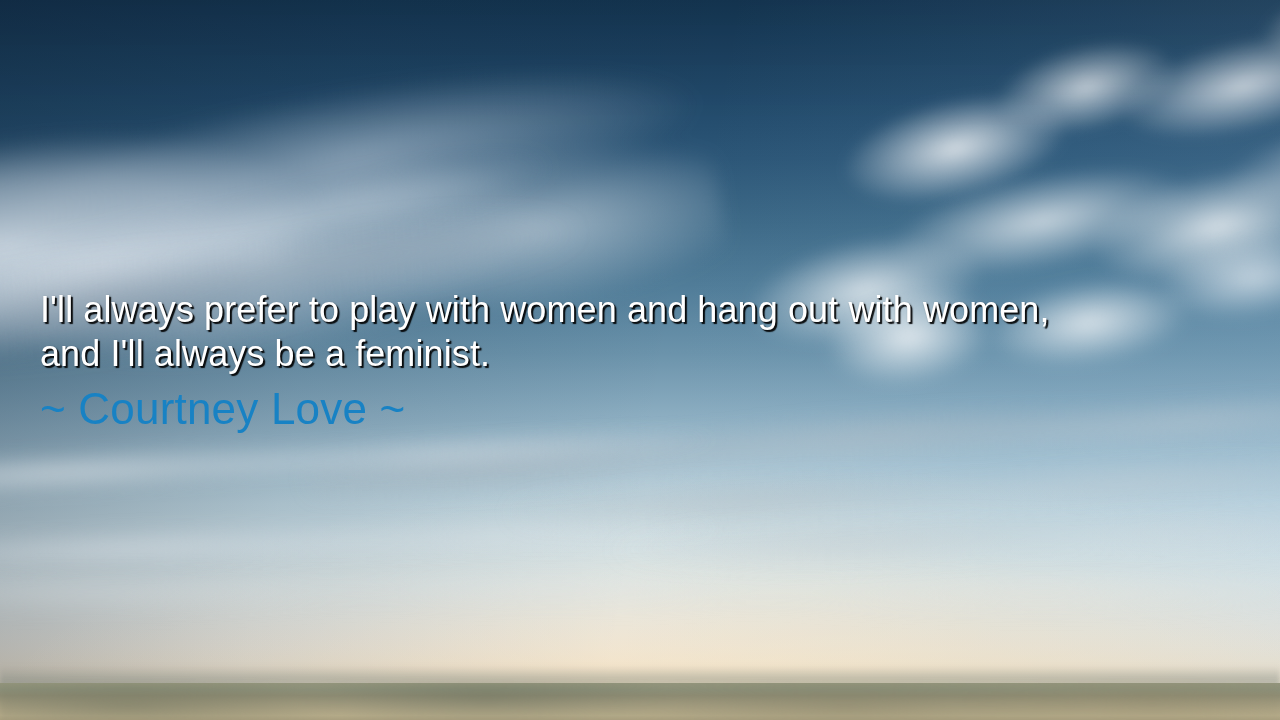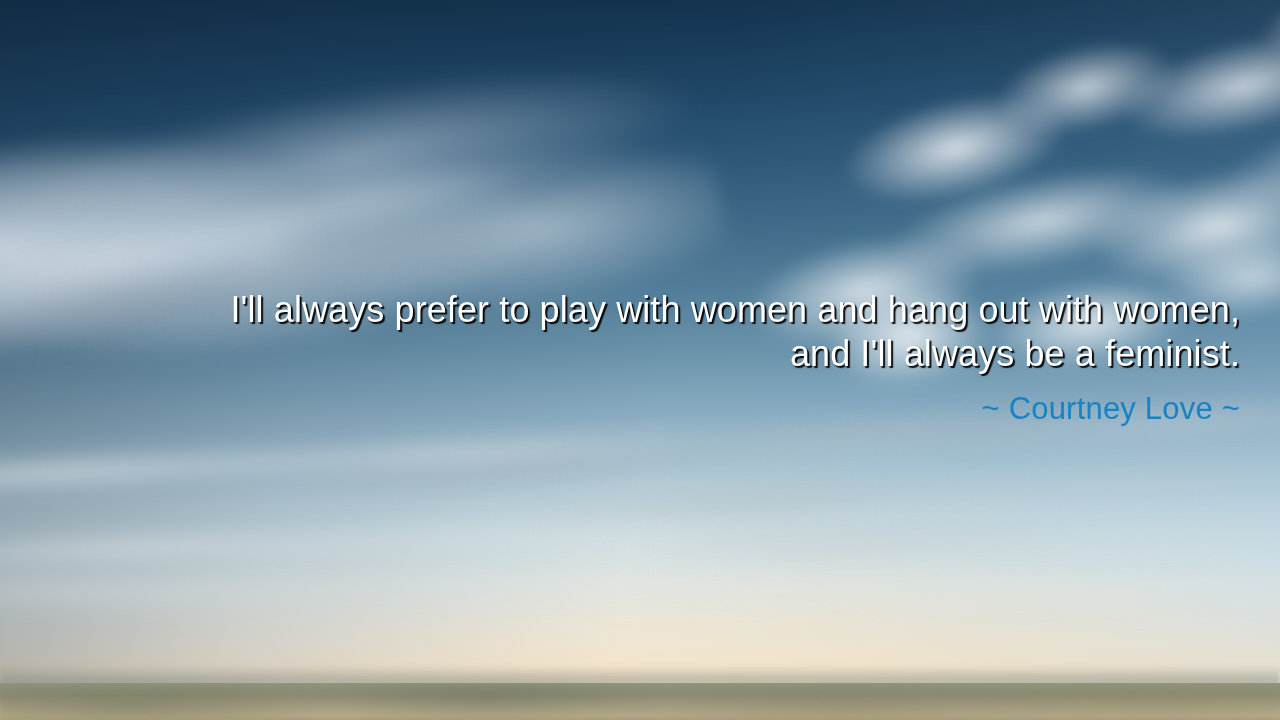--- a/index.html
+++ b/index.html
@@ -287,41 +287,41 @@
     background: linear-gradient(to bottom, rgba(0,0,0,0.05) 0%, rgba(0,0,0,0) 18%);
     mix-blend-mode: multiply;
   }
 
   
   .quote-block {
     position: absolute;
     left: 0;
     right: 0;
     top: 288px;
-    text-align: right;
+    text-align: left;
     padding: 0 40px;
     box-sizing: border-box;
   }
 
   .quote-text {
     margin: 0;
     font-size: 36px;
     line-height: 44px;
     font-weight: 400;
     color: #ffffff;
     letter-spacing: 0.1px;
     text-shadow:
       2px 2px 1px rgba(0,0,0,0.88),
       1px 1px 2px rgba(0,0,0,0.55);
     white-space: pre-line;
   }
 
   .quote-author {
     margin: 14px 0 0 0;
-    font-size: 31px;
+    font-size: 44px;
     line-height: 38px;
     font-weight: 400;
     color: #1882c4;
     letter-spacing: 0.2px;
   }
 </style>
 </head>
 <body>
 
 <div id="stage">

